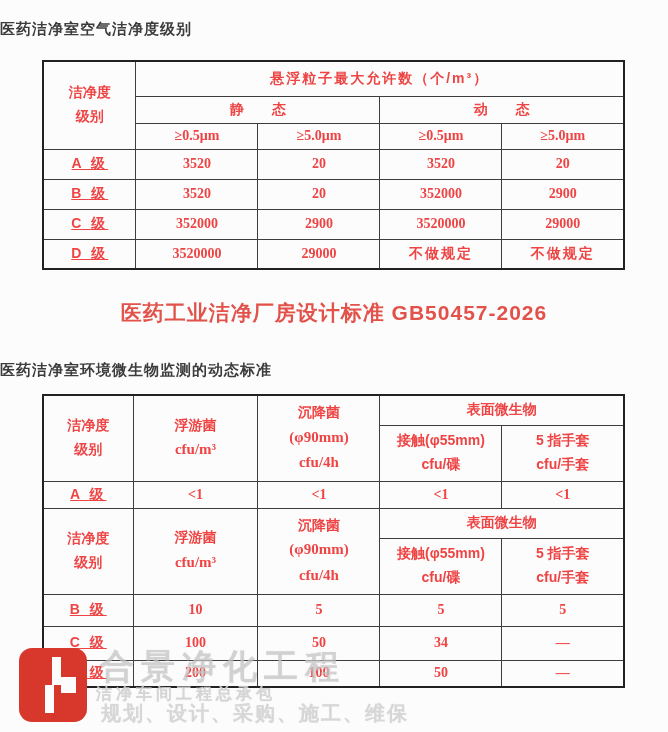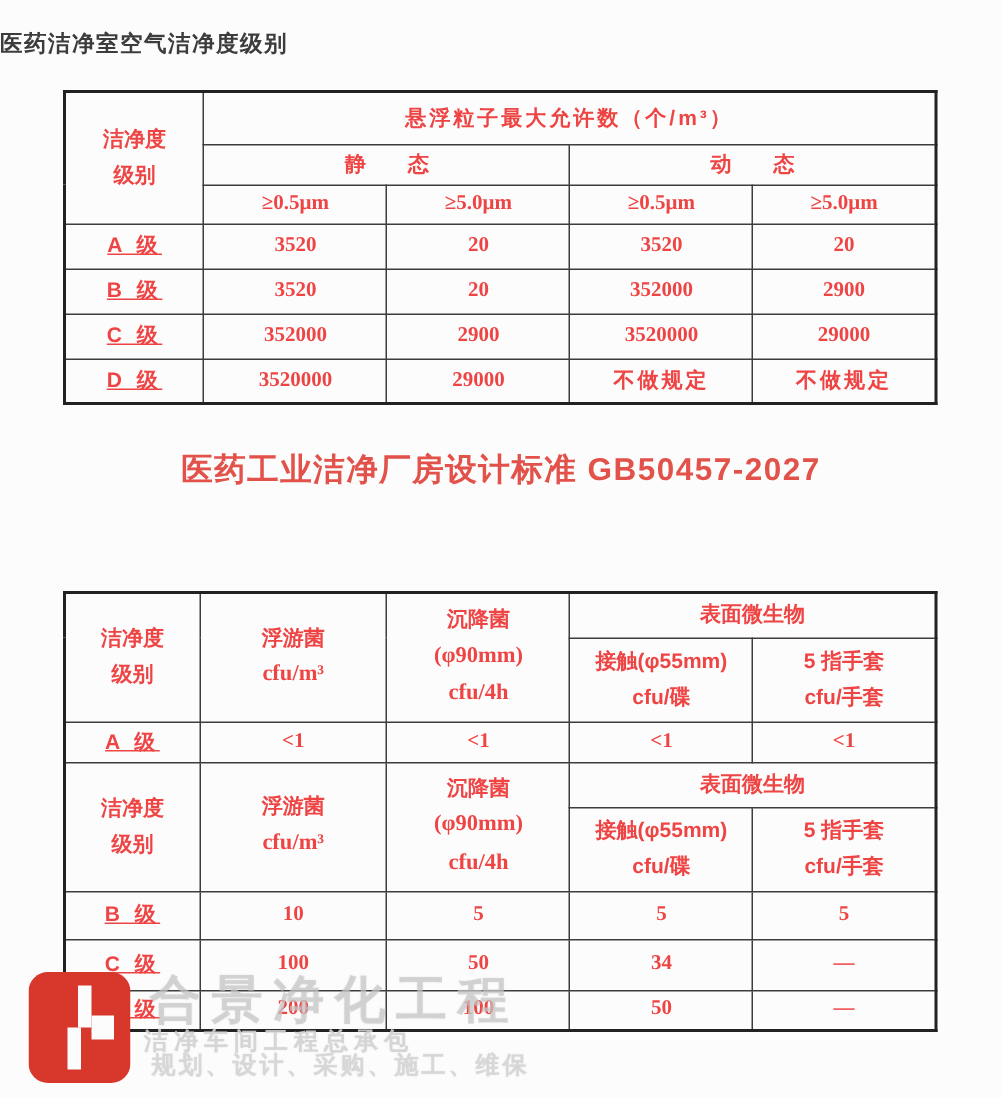--- a/index.html
+++ b/index.html
@@ -70,21 +70,21 @@
   .wm-logo { position: absolute; left: 19px; top: 648px; width: 68px; height: 74px; z-index: 5; }
   .wm-text {
     position: absolute; z-index: 4;
     color: rgba(206, 206, 206, 0.78);
     font-weight: bold;
     white-space: nowrap;
     text-shadow: 0 0 1px rgba(170,170,170,0.35);
   }
   .wm-company { left: 100px; top: 644px; font-size: 34px; letter-spacing: 7px; color: rgba(200,200,200,0.62); }
   .wm-line2   { left: 96px; top: 684px; font-size: 16px; letter-spacing: 4px; color: rgba(210,210,210,0.85); }
-  .wm-line3   { left: 101px; top: 700px; font-size: 16px; letter-spacing: 2px; color: rgba(213,213,213,0.85); }
+  .wm-line3   { left: 101px; top: 700px; font-size: 20px; letter-spacing: 2px; color: rgba(213,213,213,0.85); }
 </style>
 </head>
 <body>
 
 <div class="page">
 
   <div class="doc-title title-top">医药洁净室空气洁净度级别</div>
 
   <table class="std-table t1">
     <colgroup>
@@ -138,22 +138,23 @@
     <tr class="r-data">
       <td class="lvl">D 级</td>
       <td class="num">3520000</td>
       <td class="num">29000</td>
       <td class="cn">不做规定</td>
       <td class="cn">不做规定</td>
     </tr>
   </tbody>
     </table>
 
-  <div class="standard-title">医药工业洁净厂房设计标准 GB50457-2027</div>
-
+  <div class="standard-title">医药工业洁净厂房设计标准 GB50457-2026</div>
+
+  <div class="doc-title title-mid">医药洁净室环境微生物监测的动态标准</div>
 
   <table class="std-table t2">
     <colgroup>
       <col style="width:15.5%">
         <col style="width:21.5%">
         <col style="width:21%">
         <col style="width:21%">
         <col style="width:21%">
     </colgroup>
 

